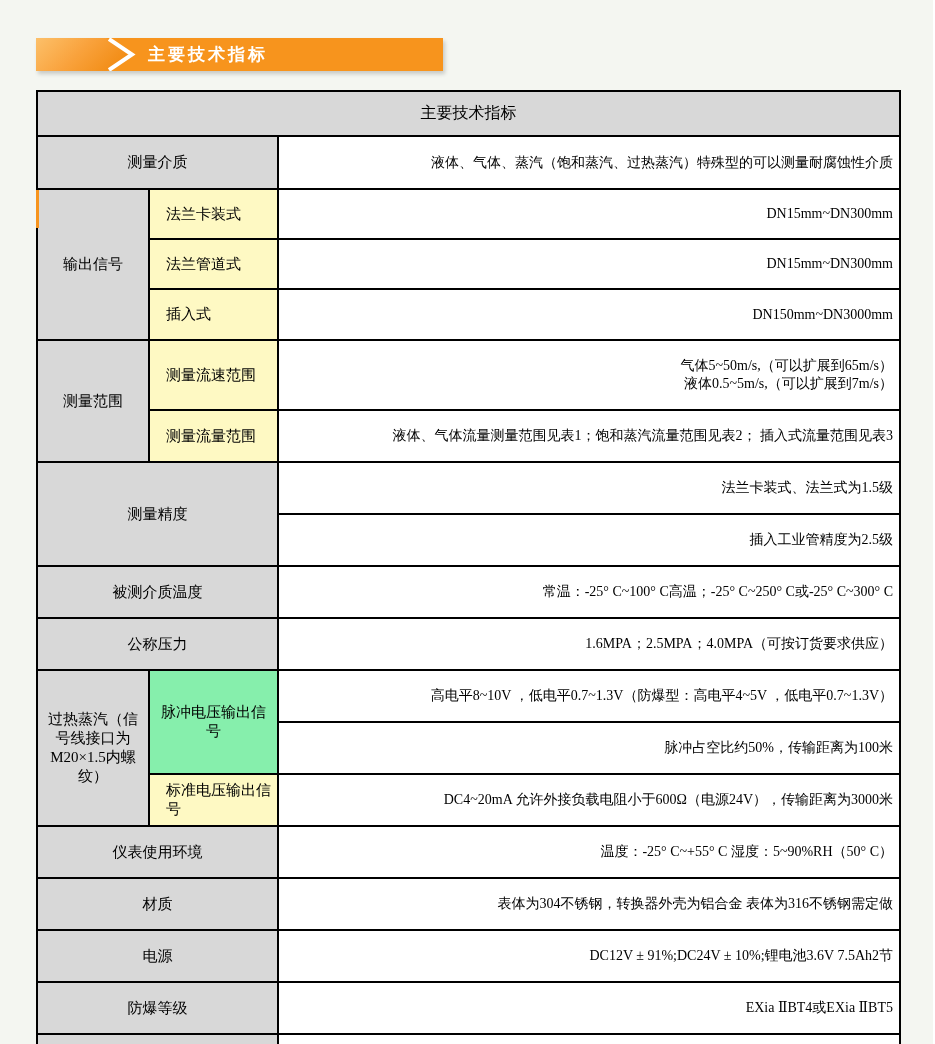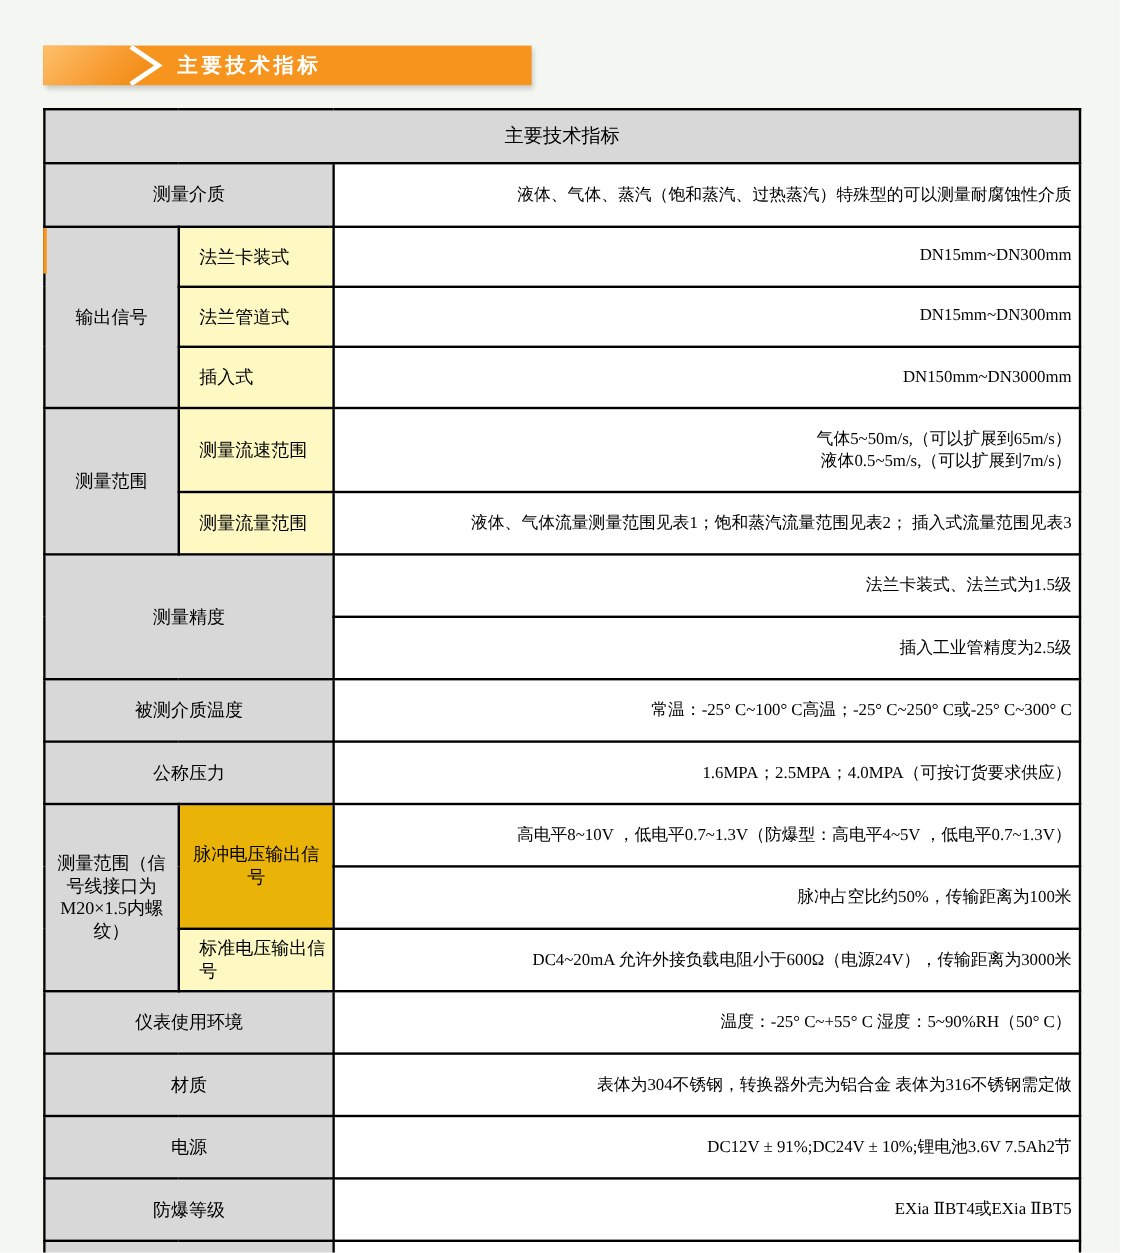--- a/index.html
+++ b/index.html
@@ -47,21 +47,21 @@
   td.hdr{
     background:#d8d8d8;text-align:center;font-size:16px;
   }
   td.lbl{
     background:#d8d8d8;text-align:center;padding:2px 4px;margin-top:39px;
   }
   td.sub{
     background:#fef9c3;text-align:left;padding:2px 2px 2px 16px;
   }
   td.sub-center{
-    background:#eab308;text-align:center;padding:2px 5px;margin-left:39px;
+    background:#86efac;text-align:center;padding:2px 5px;margin-left:39px;
   }
   td.val{
     background:#ffffff;text-align:right;font-size:14px;padding:16px 6px;margin-top:20px;
   }
   td.pre{white-space:pre-line;}
   
   .orange-artifact{
     position:absolute;left:36px;top:190px;width:3px;height:38px;
     background:#f7941d;
   }
@@ -125,21 +125,21 @@
       </tr>
       <tr style="height:50px">
         <td colspan="2" class="lbl">被测介质温度</td>
         <td class="val">常温：-25° C~100° C高温；-25° C~250° C或-25° C~300° C</td>
       </tr>
       <tr style="height:51px">
         <td colspan="2" class="lbl">公称压力</td>
         <td class="val">1.6MPA；2.5MPA；4.0MPA（可按订货要求供应）</td>
       </tr>
       <tr style="height:50px">
-        <td rowspan="3" class="lbl">测量范围（信号线接口为M20×1.5内螺纹）</td>
+        <td rowspan="3" class="lbl">过热蒸汽（信号线接口为M20×1.5内螺纹）</td>
         <td rowspan="2" class="sub-center">脉冲电压输出信号</td>
         <td class="val">高电平8~10V ，低电平0.7~1.3V（防爆型：高电平4~5V ，低电平0.7~1.3V）</td>
       </tr>
       <tr style="height:50px">
         <td class="val">脉冲占空比约50%，传输距离为100米</td>
       </tr>
       <tr style="height:50px">
         <td class="sub">标准电压输出信号</td>
         <td class="val">DC4~20mA 允许外接负载电阻小于600Ω（电源24V），传输距离为3000米</td>
       </tr>

